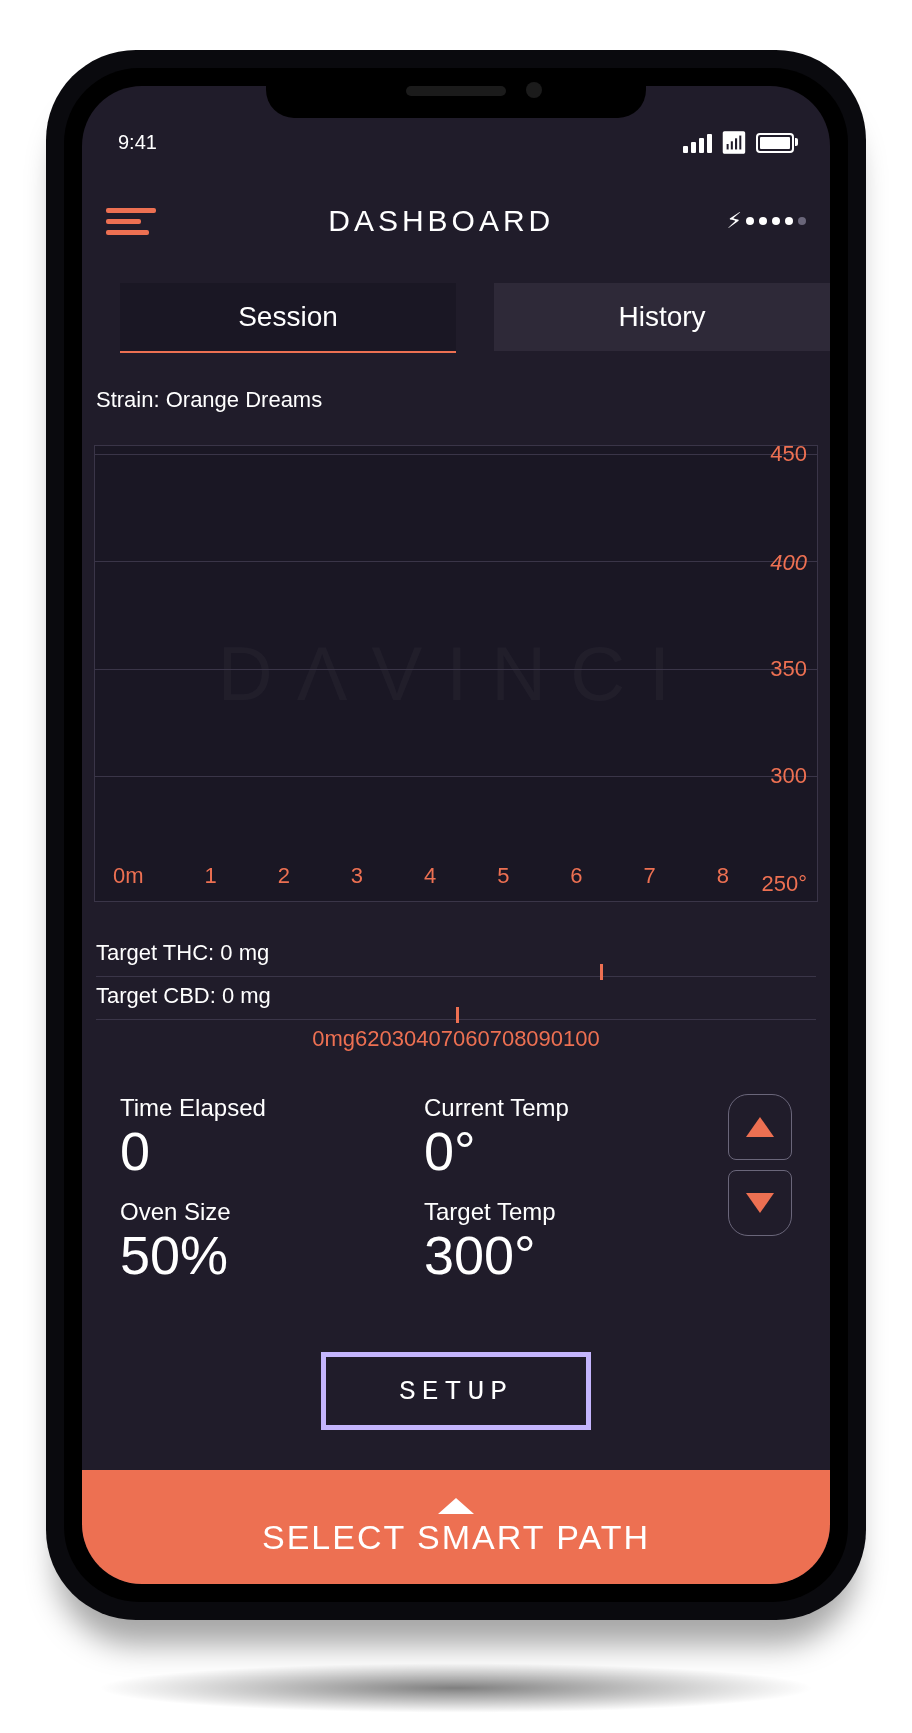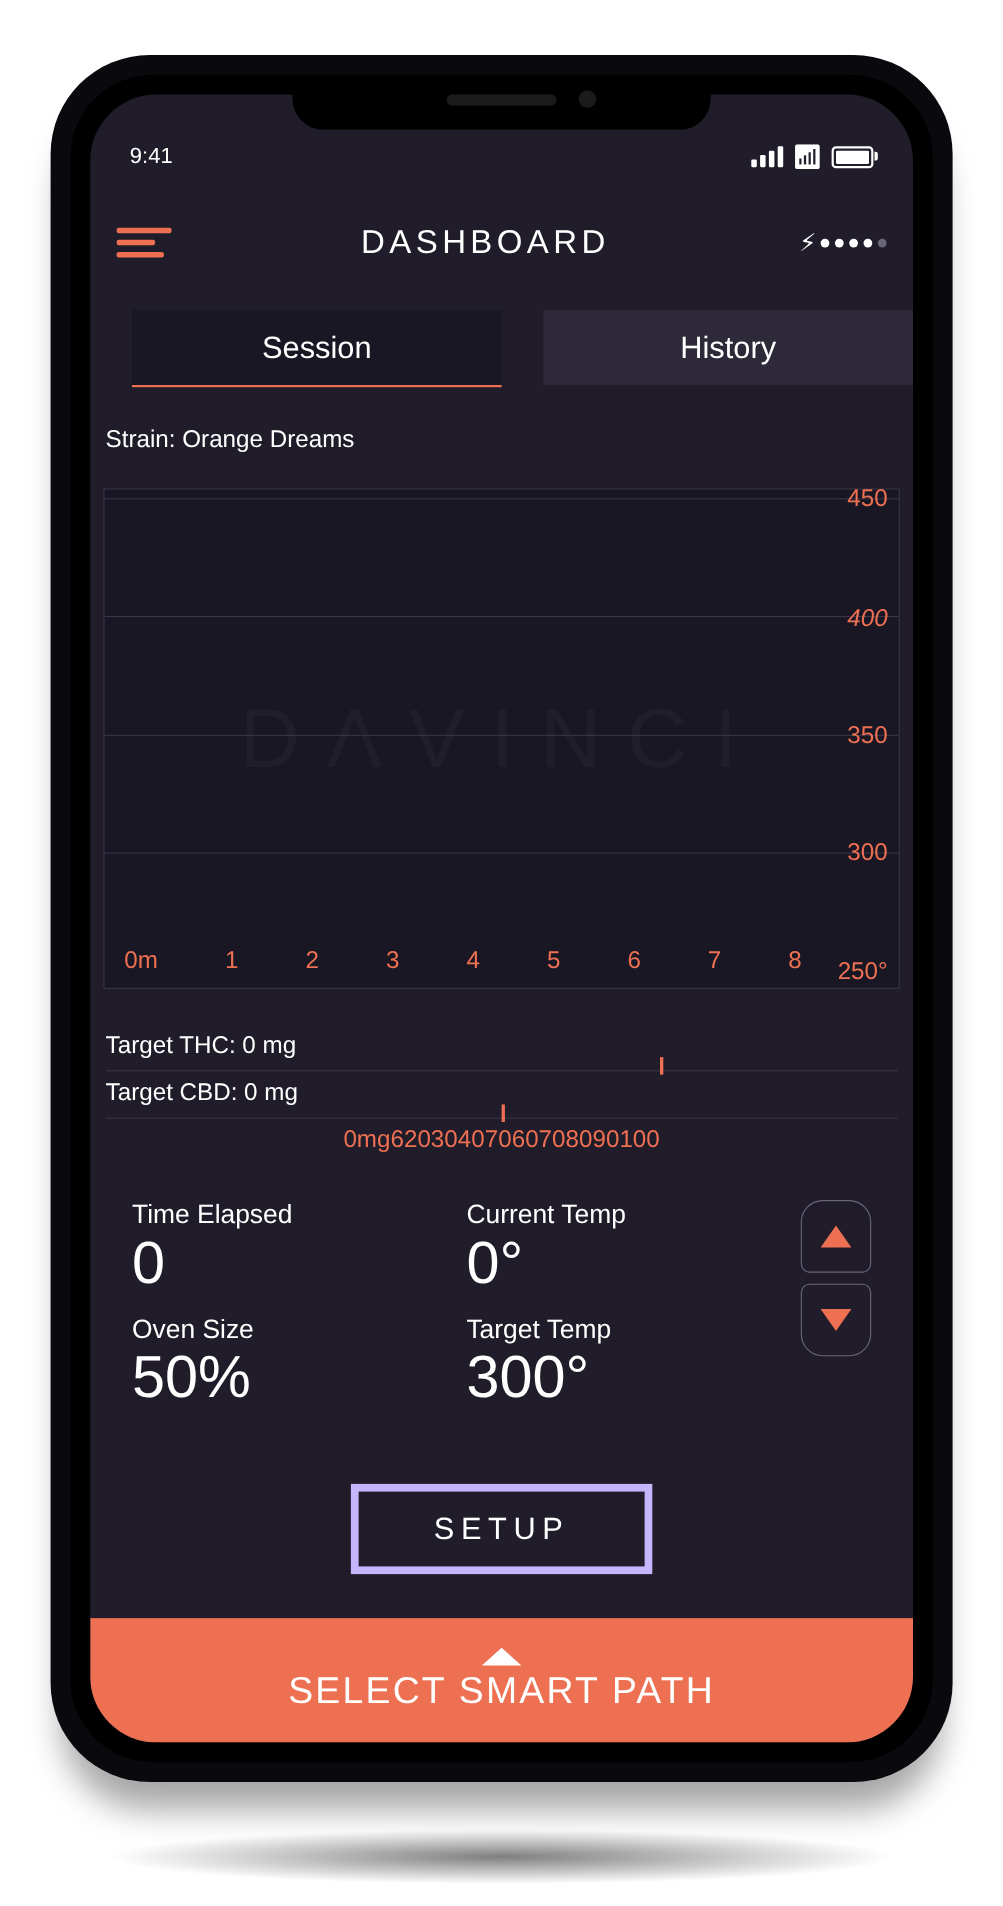--- a/index.html
+++ b/index.html
@@ -87,22 +87,22 @@
   .temp-btns{display:flex;flex-direction:column;gap:10px;}
   .tbtn{width:62px;height:64px;border:1px solid #6a667a;display:flex;align-items:center;justify-content:center;cursor:pointer;}
   .tbtn.up{border-radius:20px 20px 8px 8px;}
   .tbtn.dn{border-radius:8px 8px 20px 20px;}
   .tri-up{width:0;height:0;border-left:14px solid transparent;border-right:14px solid transparent;
           border-bottom:20px solid var(--accent);}
   .tri-dn{width:0;height:0;border-left:14px solid transparent;border-right:14px solid transparent;
           border-top:20px solid var(--accent);}
 
   
-  .setup{margin:22px auto 12px;width:260px;height:72px;border:7px solid #c4b5fd;display:flex;
-         align-items:center;justify-content:center;font-size:28px;letter-spacing:6px;cursor:pointer;}
+  .setup{margin:22px auto 12px;width:260px;height:72px;border:5px solid #c4b5fd;display:flex;
+         align-items:center;justify-content:center;font-size:28px;letter-spacing:6px;cursor:pointer;font-family:Liberation Mono, monospace;}
 
   
   .smartpath{margin-top:auto;background:var(--accent);height:120px;display:flex;flex-direction:column;
              align-items:center;justify-content:center;gap:4px;cursor:pointer;}
   .chev-up{width:0;height:0;border-left:18px solid transparent;border-right:18px solid transparent;
            border-bottom:16px solid #fff;}
   .smartpath span{font-size:34px;letter-spacing:2px;font-weight:400;}
 
   
   .shadow{position:absolute;left:50%;transform:translateX(-50%);bottom:20px;width:720px;height:50px;

